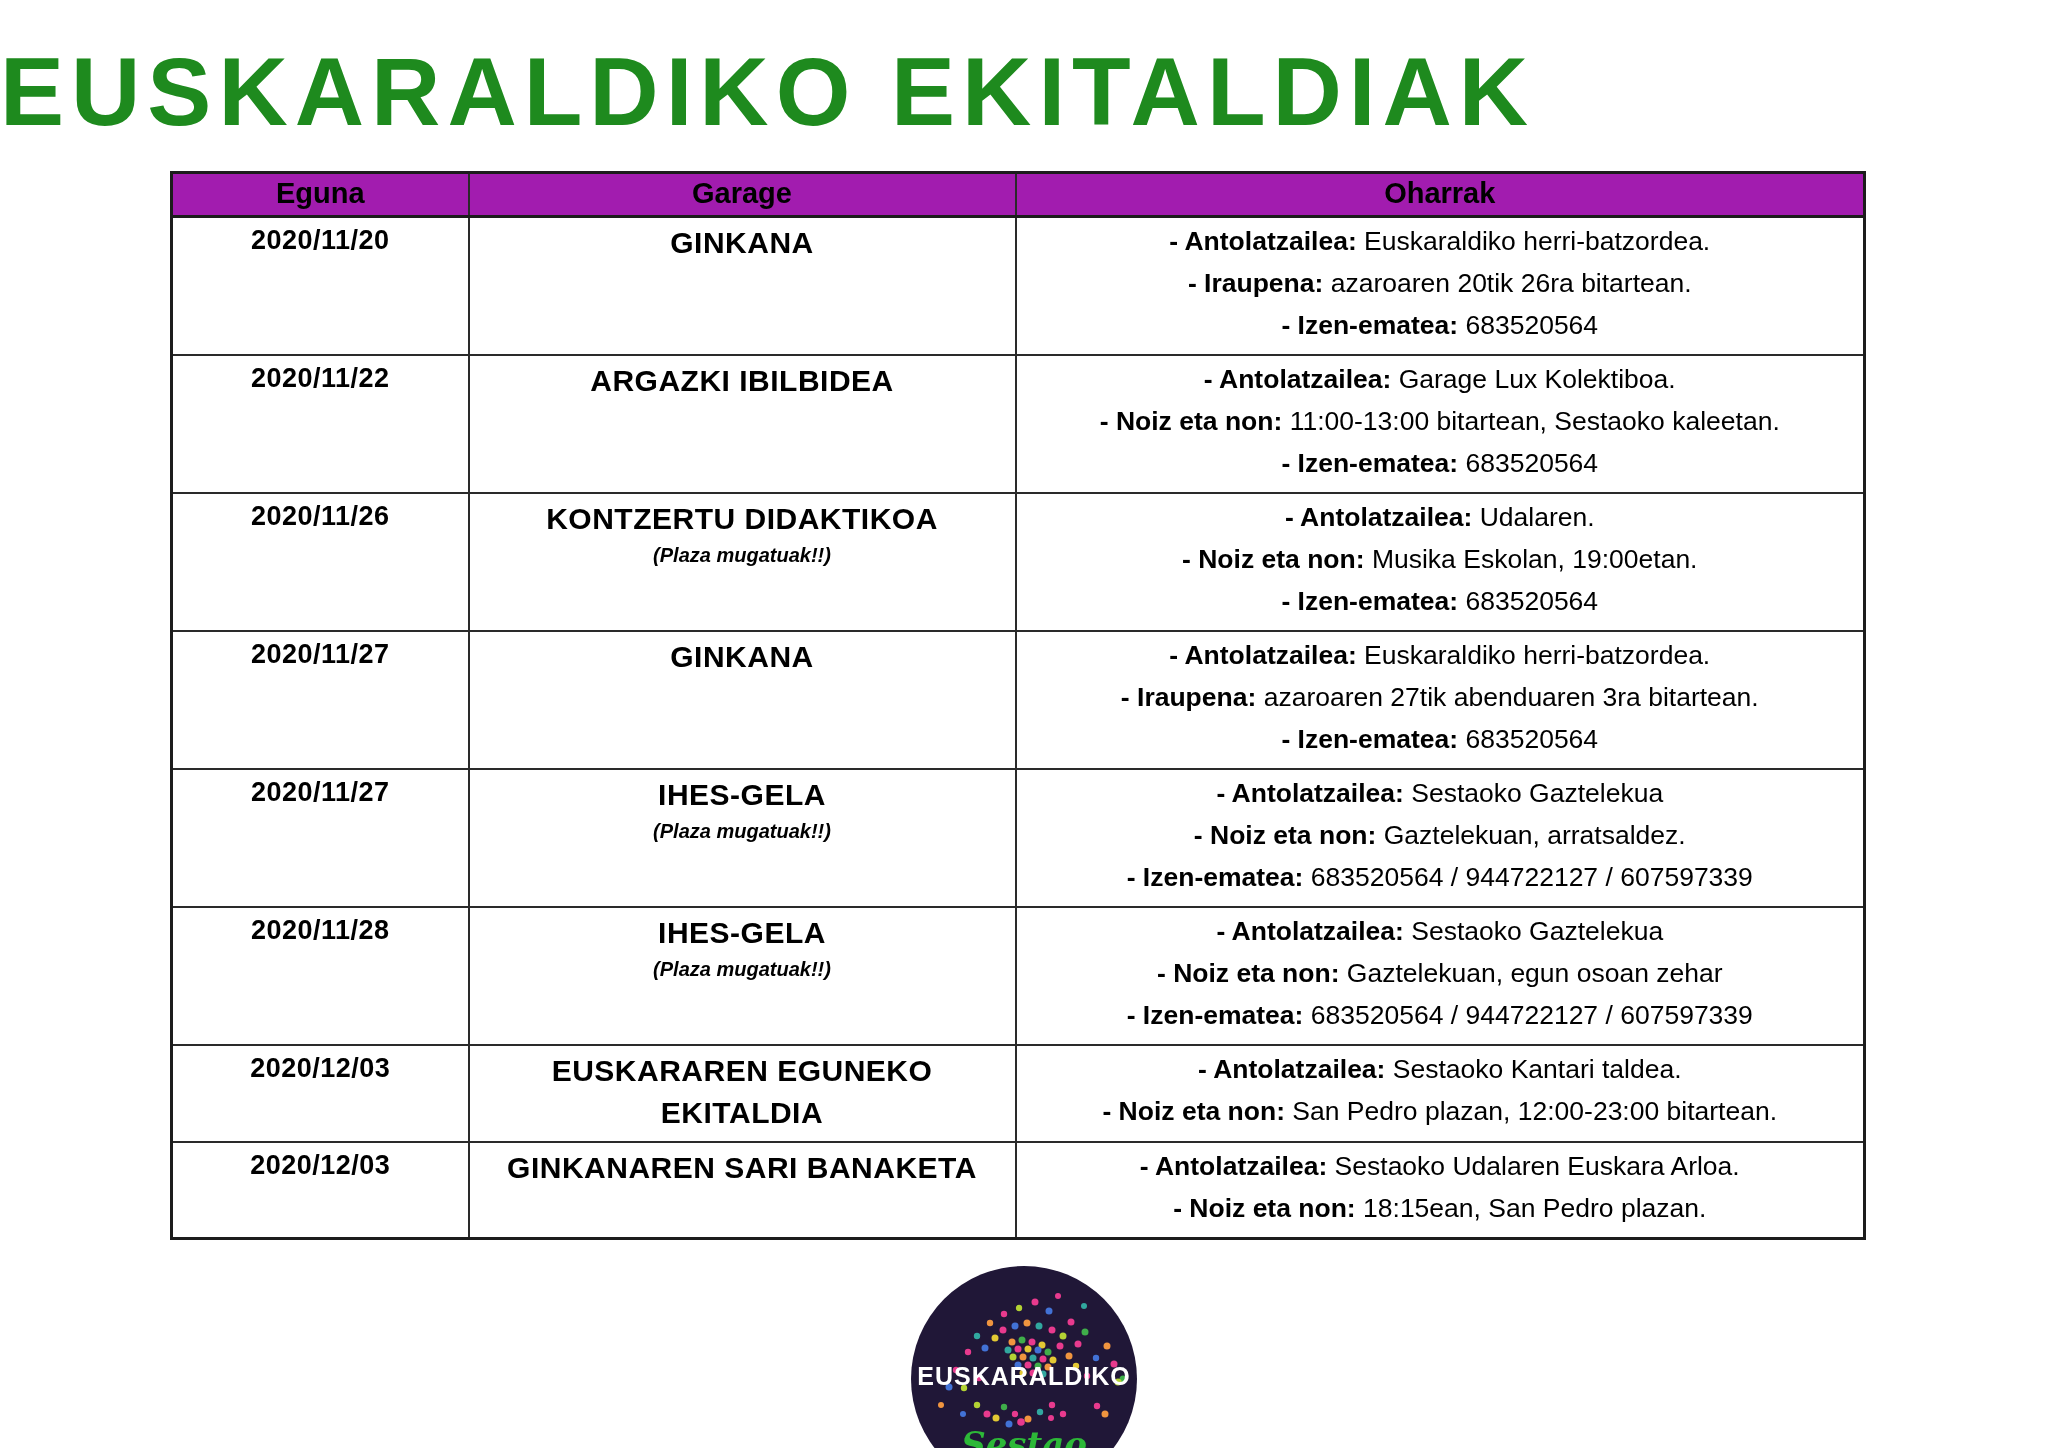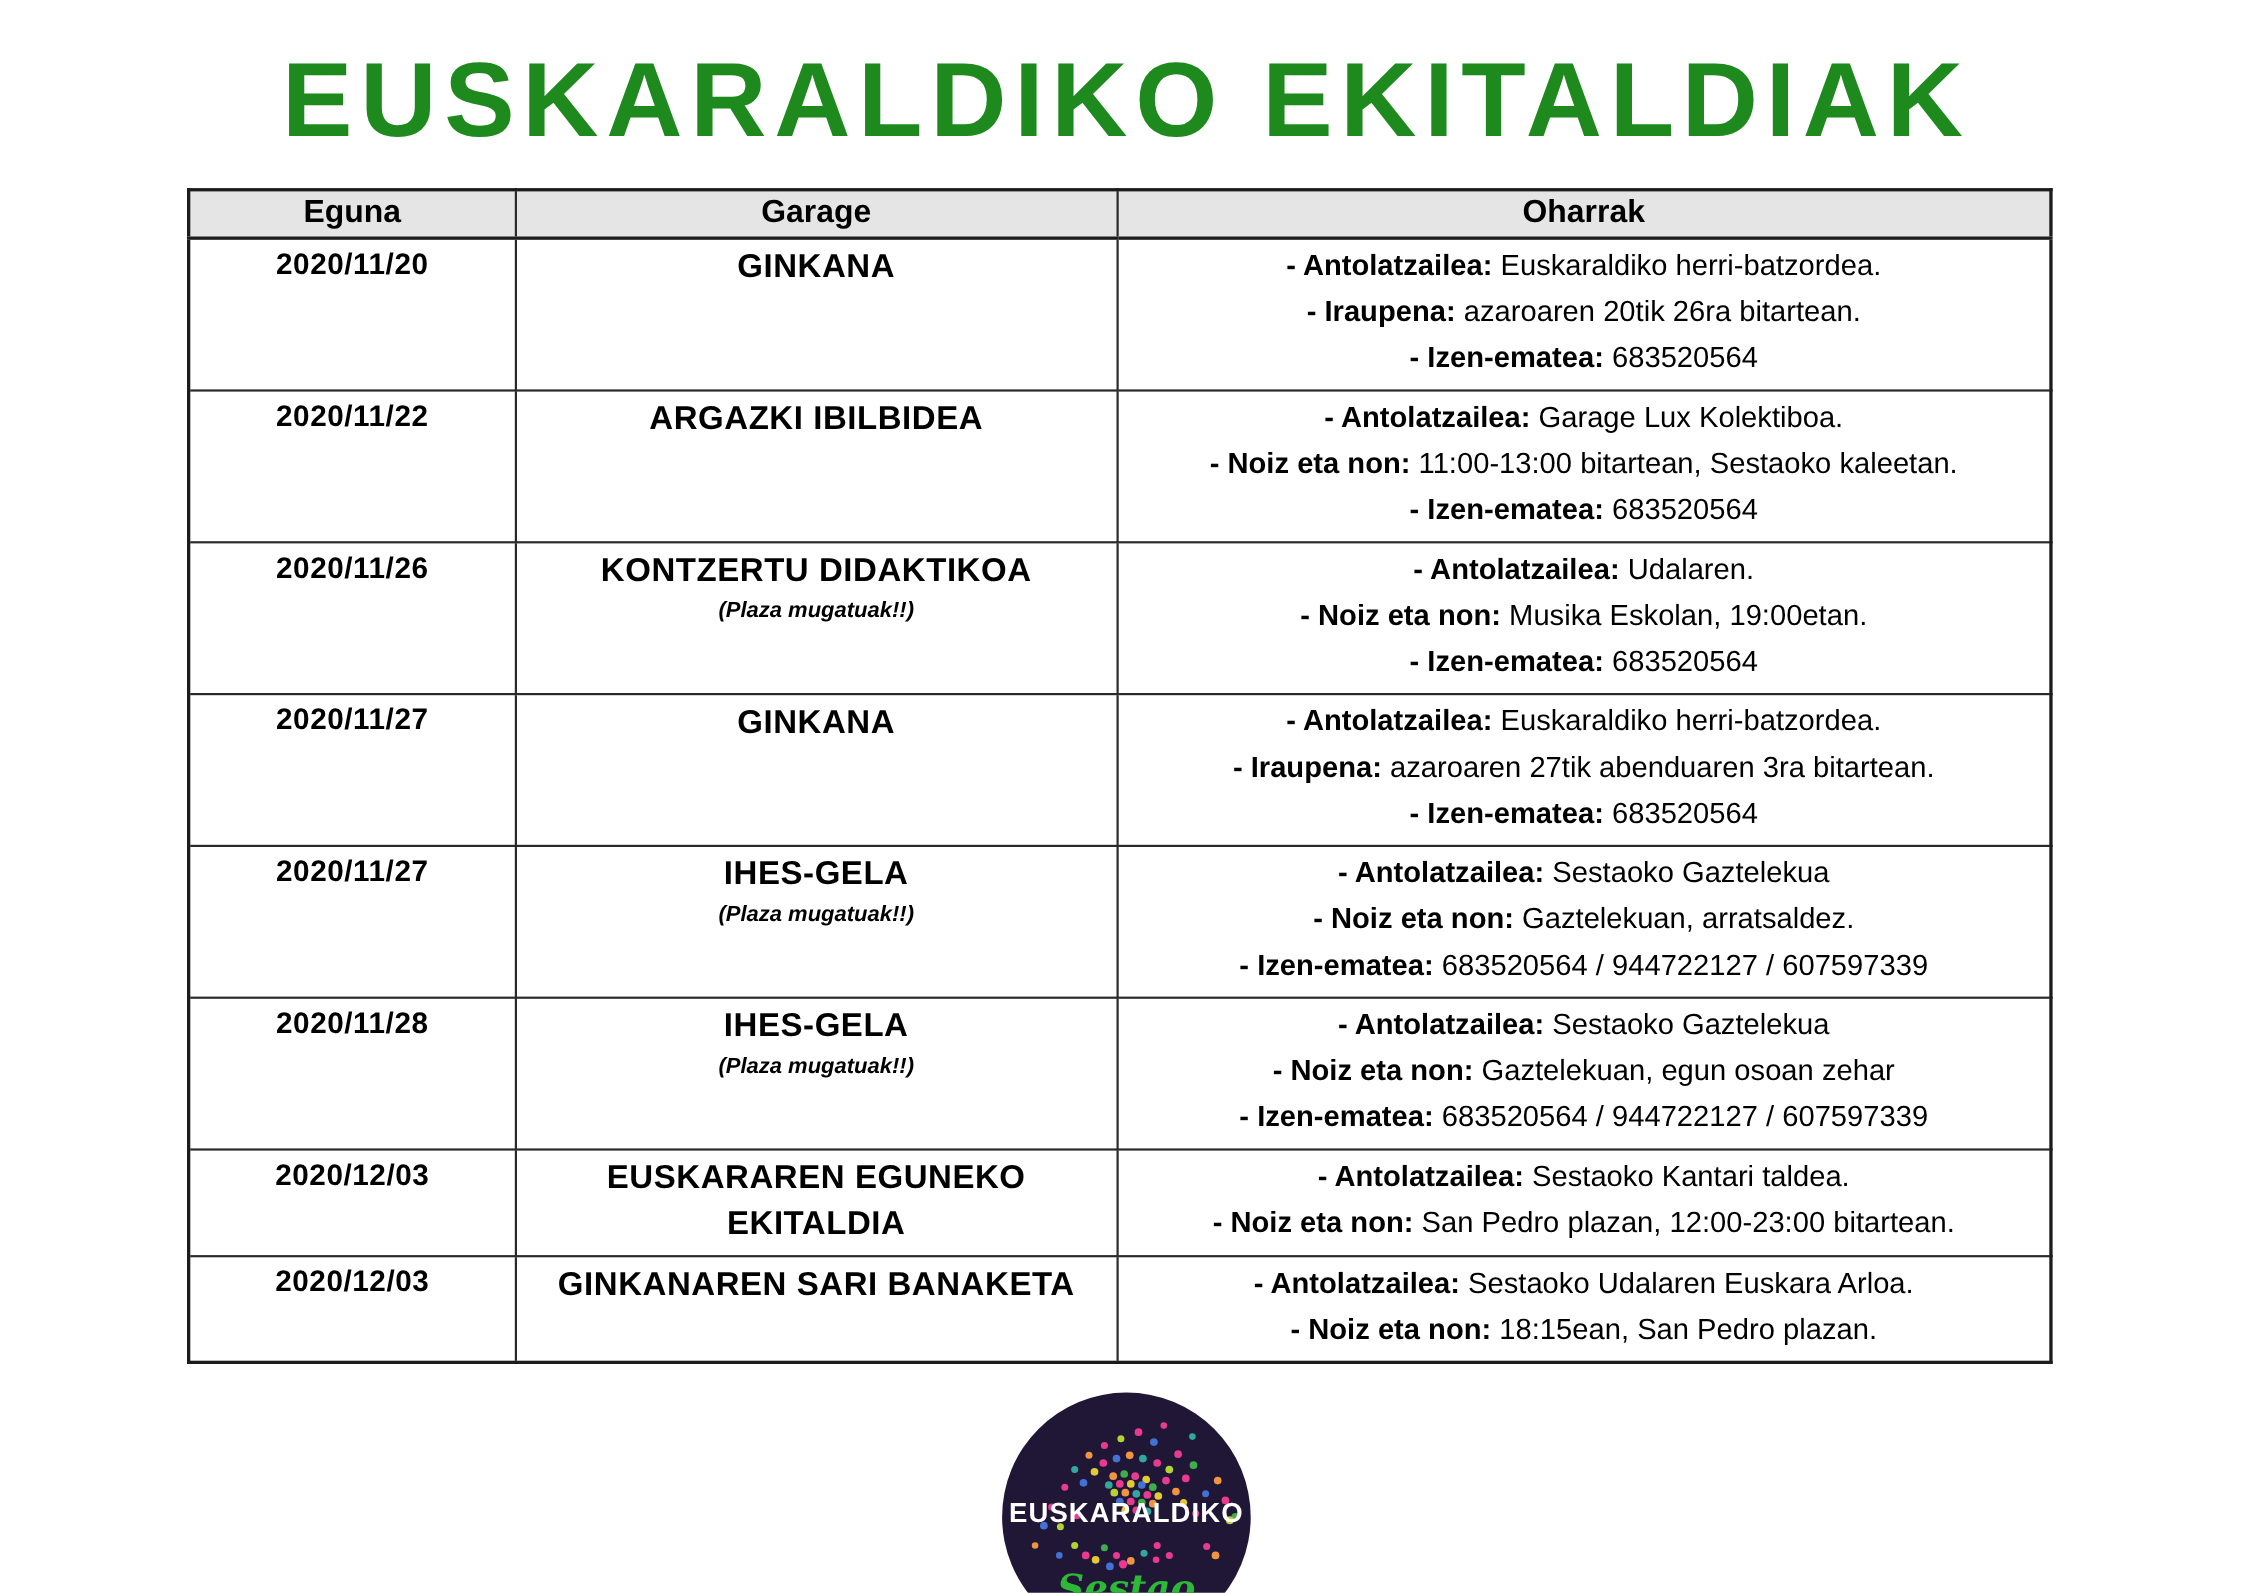--- a/index.html
+++ b/index.html
@@ -4,42 +4,42 @@
 <style>
   * { margin: 0; padding: 0; box-sizing: border-box; }
   html, body { background: #ffffff; }
   body {
     width: 2048px; height: 1448px;
     font-family: "Liberation Sans", sans-serif;
     position: relative; overflow: hidden;
   }
   .page-title {
     margin-top: 34px;
-    text-align: center;
+    text-align: left;
     font-size: 96px;
     font-weight: bold;
     letter-spacing: 7px;
     line-height: 1.2;
     color: #1e8a1e;
     white-space: nowrap;
   }
   table.events {
     margin: 22px 0 0 170px;
     width: 1693px;
     border-collapse: collapse;
     table-layout: fixed;
     border: 3px solid #1c1c1c;
   }
   table.events th, table.events td {
     border: 2px solid #2a2a2a;
     vertical-align: top;
     text-align: center;
   }
   table.events th {
-    background: #e5e5e5;
+    background: #a21caf;
     font-size: 29px;
     font-weight: bold;
     padding: 3px 6px 5px;
     border-bottom: 3px solid #1c1c1c;
   }
   td.c-date {
     font-size: 27px;
     font-weight: bold;
     padding-top: 7px;
     letter-spacing: 0.5px;

